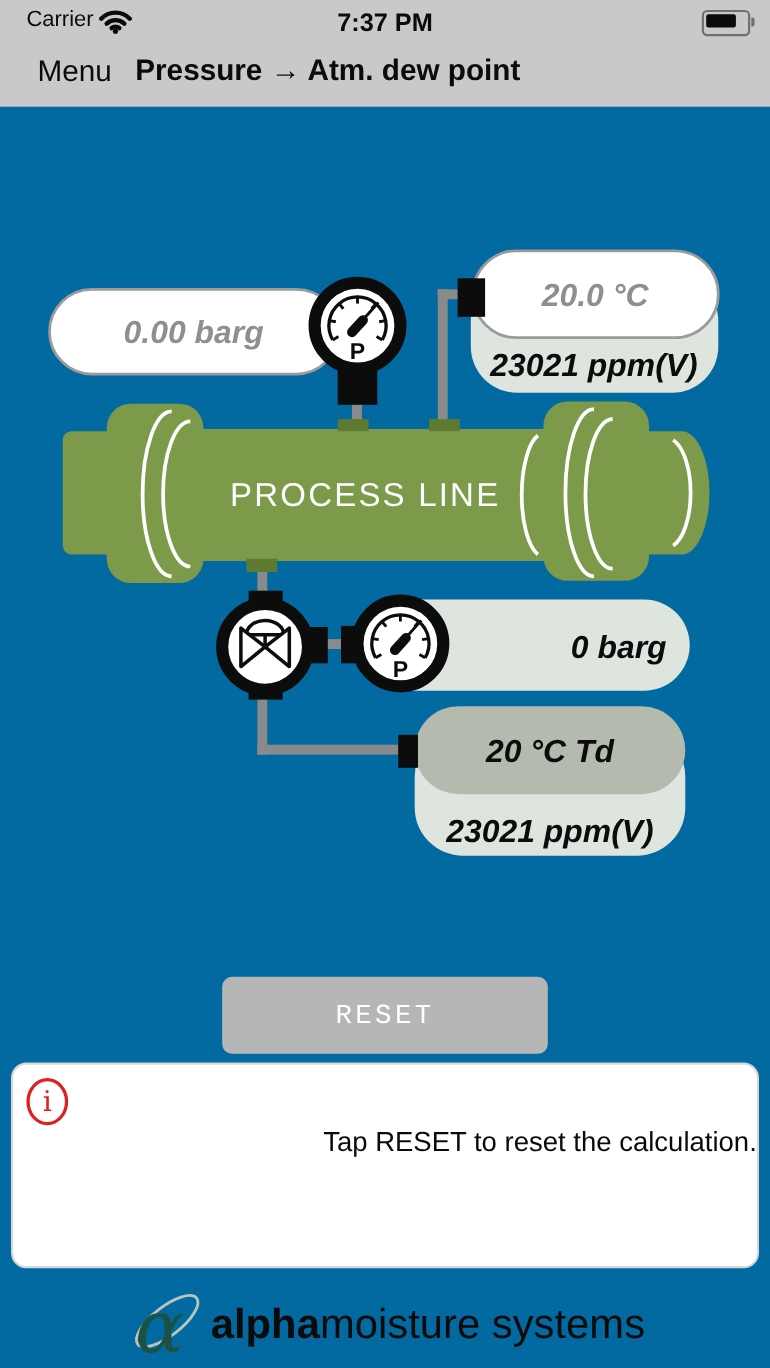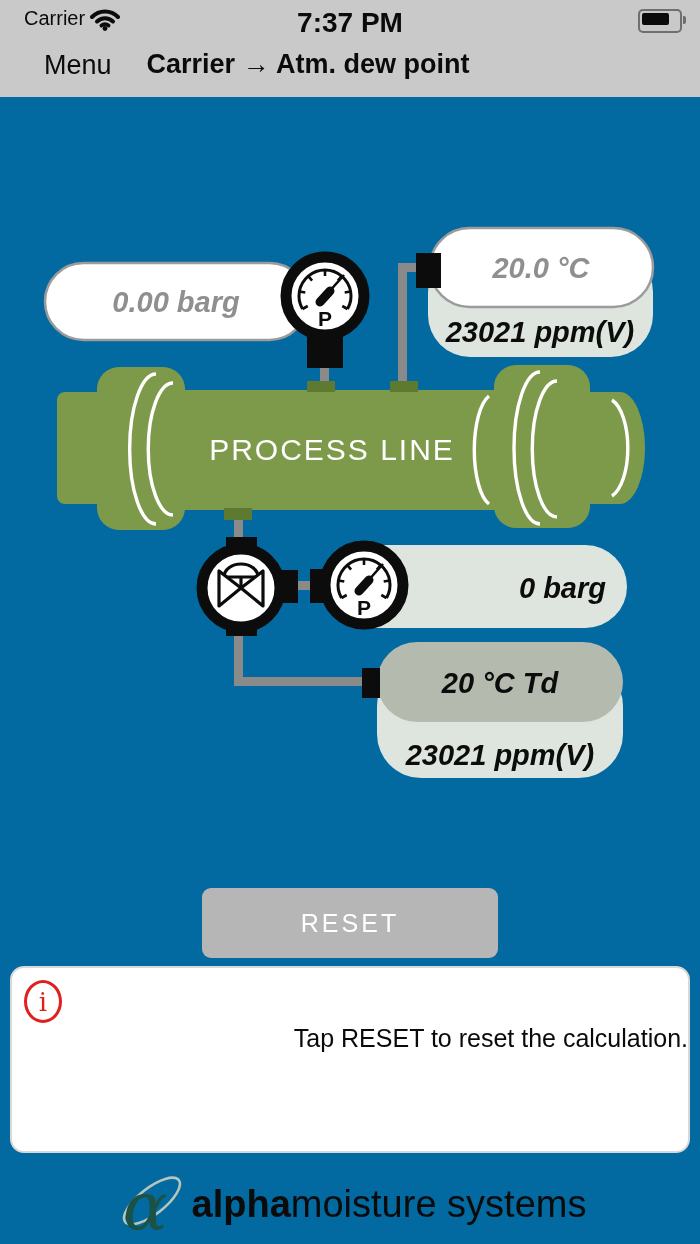--- a/index.html
+++ b/index.html
@@ -6,34 +6,34 @@
   .phone{
     position:relative;width:700px;height:1244px;margin:0 auto;
     background:#0369a1;overflow:hidden;
     font-family:"Liberation Sans",sans-serif;color:#111;
   }
   
   .header{position:absolute;left:0;top:0;width:700px;height:97px;background:#c9c9c9;}
   .statusbar{position:absolute;left:0;top:0;width:700px;height:36px;}
   .carrier{position:absolute;left:24px;top:7px;font-size:20px;color:#0b0b0b;}
   .wifi{position:absolute;left:90px;top:7px;}
-  .time{position:absolute;left:0;right:0;top:7px;text-align:center;font-size:28px;font-weight:600;color:#0b0b0b;}
+  .time{position:absolute;left:0;right:0;top:7px;text-align:center;font-size:23px;font-weight:600;color:#0b0b0b;}
   .battery{position:absolute;right:18px;top:9px;width:40px;height:20px;border:2px solid #6f6f6f;border-radius:5px;}
   .battery .fill{position:absolute;left:2px;top:2px;width:27px;height:12px;background:#0b0b0b;border-radius:2px;}
   .battery .nub{position:absolute;right:-6px;top:5px;width:3px;height:8px;background:#6f6f6f;border-radius:0 2px 2px 0;}
-  .navbar{position:absolute;left:10px;top:36px;width:596px;height:61px;}
+  .navbar{position:absolute;left:0;top:36px;width:596px;height:61px;}
   .menu-btn{position:absolute;left:34px;top:14px;font-size:27px;color:#0b0b0b;background:none;border:none;padding:0;font-family:inherit;cursor:pointer;}
   .nav-title{position:absolute;left:0;right:0;top:13px;text-align:center;font-size:27px;font-weight:700;color:#0b0b0b;}
   
   .diagram{position:absolute;left:0;top:100px;}
   
   .reset-btn{
     position:absolute;left:202px;top:888px;width:296px;height:70px;
     background:#b6b6b6;border:none;border-radius:9px;color:#ffffff;
-    font-size:25px;letter-spacing:3px;font-family:Liberation Sans, sans-serif;cursor:pointer;
+    font-size:25px;letter-spacing:3px;font-family:Liberation Mono, monospace;cursor:pointer;
   }
   
   .info-card{
     position:absolute;left:10px;top:966px;width:680px;height:187px;box-sizing:border-box;
     background:#ffffff;border:2px solid #d8d8d8;border-radius:14px;
   }
   .info-icon{
     position:absolute;left:12px;top:12px;width:32px;height:37px;
     border:3px solid #e01f1f;border-radius:50%;
     display:flex;align-items:center;justify-content:center;
@@ -64,21 +64,21 @@
         <circle cx="15" cy="21.5" r="2.4" fill="#0b0b0b"></circle>
       </svg>
       <span class="time">7:37 PM</span>
       <span class="battery">
         <span class="fill"></span>
           <span class="nub"></span>
       </span>
     </div>
     <div class="navbar">
       <button class="menu-btn">Menu</button>
-      <div class="nav-title">Carrier → Atm. dew point</div>
+      <div class="nav-title">Pressure → Atm. dew point</div>
     </div>
   </div>
 
   <svg class="diagram" width="700" height="700" viewBox="0 0 700 700">
 
     <defs>
       <g id="gauge">
         <circle r="39" fill="#ffffff" stroke="#0c0c0c" stroke-width="11"></circle>
         <path d="M -22.5,13 A 26,26 0 1 1 22.5,13" fill="none" stroke="#0c0c0c" stroke-width="3"></path>
         <g stroke="#0c0c0c" stroke-width="2.6">

